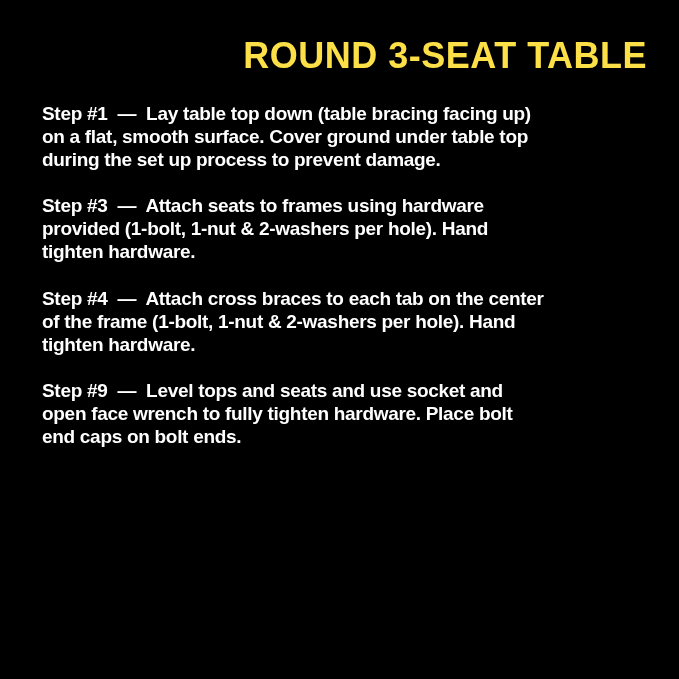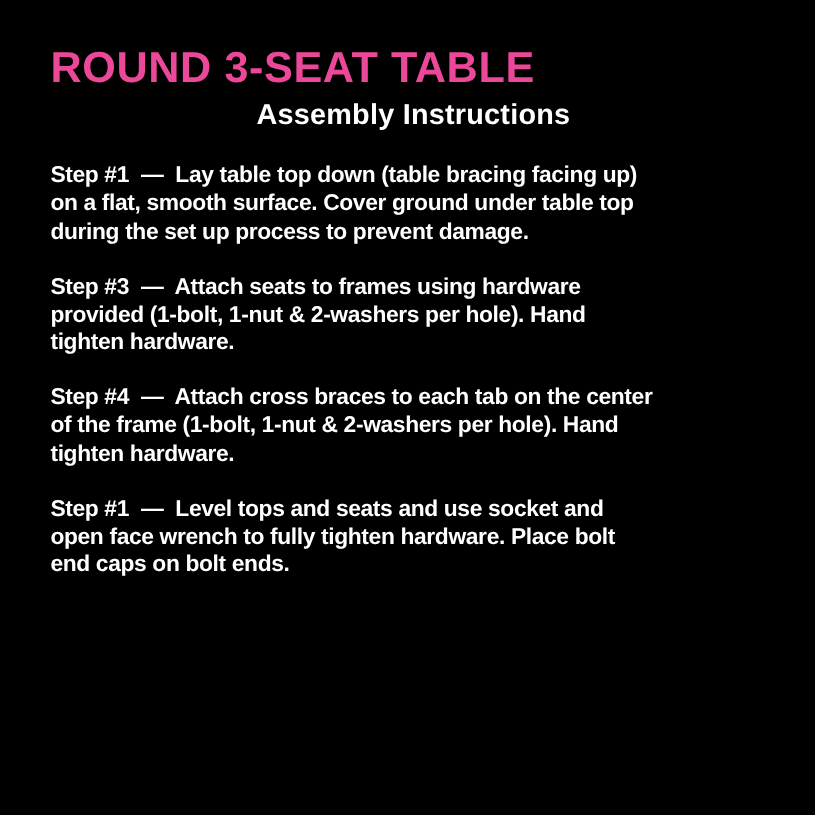--- a/index.html
+++ b/index.html
@@ -16,26 +16,26 @@
   .card {
     box-sizing: border-box;
     width: 679px;
     height: 679px;
     background: #000000;
     color: #ffffff;
     padding: 36px 32px 20px 42px;
   }
   .title {
     margin: 0;
-    text-align: left;
+    text-align: right;
     font-size: 36px;
     font-weight: bold;
     letter-spacing: 0.5px;
     line-height: 1.1;
-    color: #ec4899;
+    color: #fde047;
     white-space: pre-wrap;
   }
   .subtitle {
     margin: 6px 0 0 0;
     text-align: center;
     font-size: 24px;
     font-weight: bold;
     letter-spacing: 0.2px;
     line-height: 1.15;
     color: #ffffff;
@@ -52,29 +52,28 @@
     line-height: 1.22;
     color: #ffffff;
     white-space: pre-wrap; 
   }
 </style>
 </head>
 <body>
 
 <div class="card">
   <h1 class="title">ROUND 3-SEAT TABLE</h1>
-  <h2 class="subtitle">Assembly Instructions</h2>
 
   <div class="steps">
     <p class="step">Step #1  —  Lay table top down (table bracing facing up)
 on a flat, smooth surface. Cover ground under table top
 during the set up process to prevent damage.</p>
     <p class="step">Step #3  —  Attach seats to frames using hardware
 provided (1-bolt, 1-nut &amp; 2-washers per hole). Hand
 tighten hardware.</p>
     <p class="step">Step #4  —  Attach cross braces to each tab on the center
 of the frame (1-bolt, 1-nut &amp; 2-washers per hole). Hand
 tighten hardware.</p>
-    <p class="step">Step #1  —  Level tops and seats and use socket and
+    <p class="step">Step #9  —  Level tops and seats and use socket and
 open face wrench to fully tighten hardware. Place bolt
 end caps on bolt ends.</p>
   </div>
 </div>
 
 </body></html>

